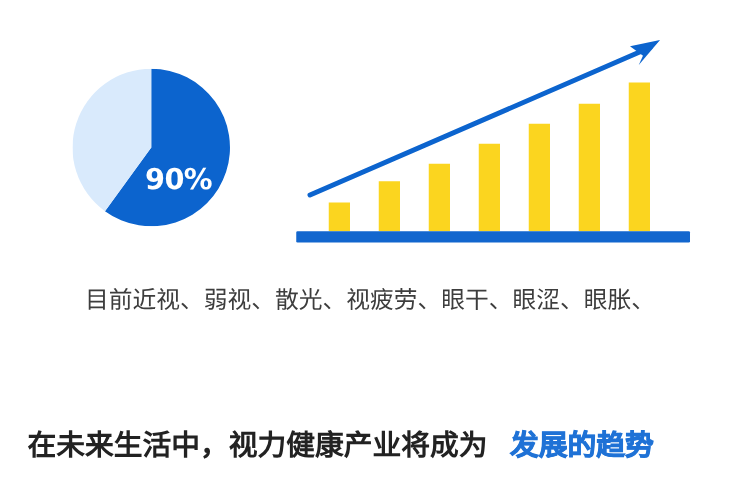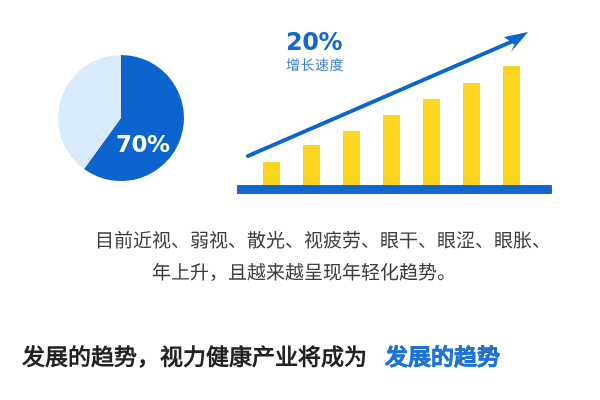--- a/index.html
+++ b/index.html
@@ -98,21 +98,20 @@
   .body-copy {
     position: absolute;
     left: 30px;
     top: 224px;
     width: 548px;
     font-size: 19px;
     line-height: 32px;
     color: #3d3d3d;
     letter-spacing: 0px;
     font-family: "DejaVu Sans", "Liberation Sans", sans-serif;
-    text-align: center;
   }
   .body-line { white-space: nowrap; display: block; }
   .body-line.first { text-indent: 38px; }
 
   
   .headline {
     position: absolute;
     left: 22px;
     top: 342px;
     width: 560px;
@@ -139,21 +138,21 @@
 
   <div class="graphics-band">
 
     <div class="pie-wrap">
       <svg class="pie-svg" viewBox="0 0 126 126">
 
         <path d="M 63 63 L 63 0 A 63 63 0 1 1 25.97 113.98 Z" fill="#0c64ce"></path>
         <path d="M 63 63 L 25.97 113.98 A 63 63 0 0 1 63 0 Z" fill="#d9eafc"></path>
       </svg>
       <div class="pie-label">
-        <span class="pie-label-text">70%</span>
+        <span class="pie-label-text">90%</span>
       </div>
     </div>
 
     <div class="bars-wrap">
       <svg class="bars-svg" viewBox="0 0 330 185">
 
         <g>
           <line x1="16" y1="138" x2="288" y2="20" stroke="#0c64ce" stroke-width="4" stroke-linecap="round"></line>
           <path d="M 296 14 L 272 19 L 283 27 Z" fill="#0c64ce"></path>
           <path d="M 296 14 L 279 34 L 284 23 Z" fill="#0c64ce"></path>
@@ -166,27 +165,22 @@
           <rect x="151" y="97" width="17" height="70" fill="#fbd51f"></rect>
           <rect x="191" y="81" width="17" height="86" fill="#fbd51f"></rect>
           <rect x="231" y="65" width="17" height="102" fill="#fbd51f"></rect>
           <rect x="271" y="48" width="17" height="119" fill="#fbd51f"></rect>
         </g>
 
         <rect x="5" y="167" width="315" height="9" rx="1" fill="#1266ce"></rect>
       </svg>
     </div>
 
-    <div class="growth-block">
-      <div class="growth-pct">20%</div>
-      <div class="growth-sub">增长速度</div>
-    </div>
 
   </div>
 
   <div class="body-copy">
     <span class="body-line first">目前近视、弱视、散光、视疲劳、眼干、眼涩、眼胀、</span>
-    <span class="body-line">年上升，且越来越呈现年轻化趋势。</span>
   </div>
 
-  <div class="headline"><span>发展的趋势，视力健康产业将成为</span><span class="hl-accent">发展的趋势</span></div>
+  <div class="headline"><span>在未来生活中，视力健康产业将成为</span><span class="hl-accent">发展的趋势</span></div>
 
 </div>
 
 </body></html>

